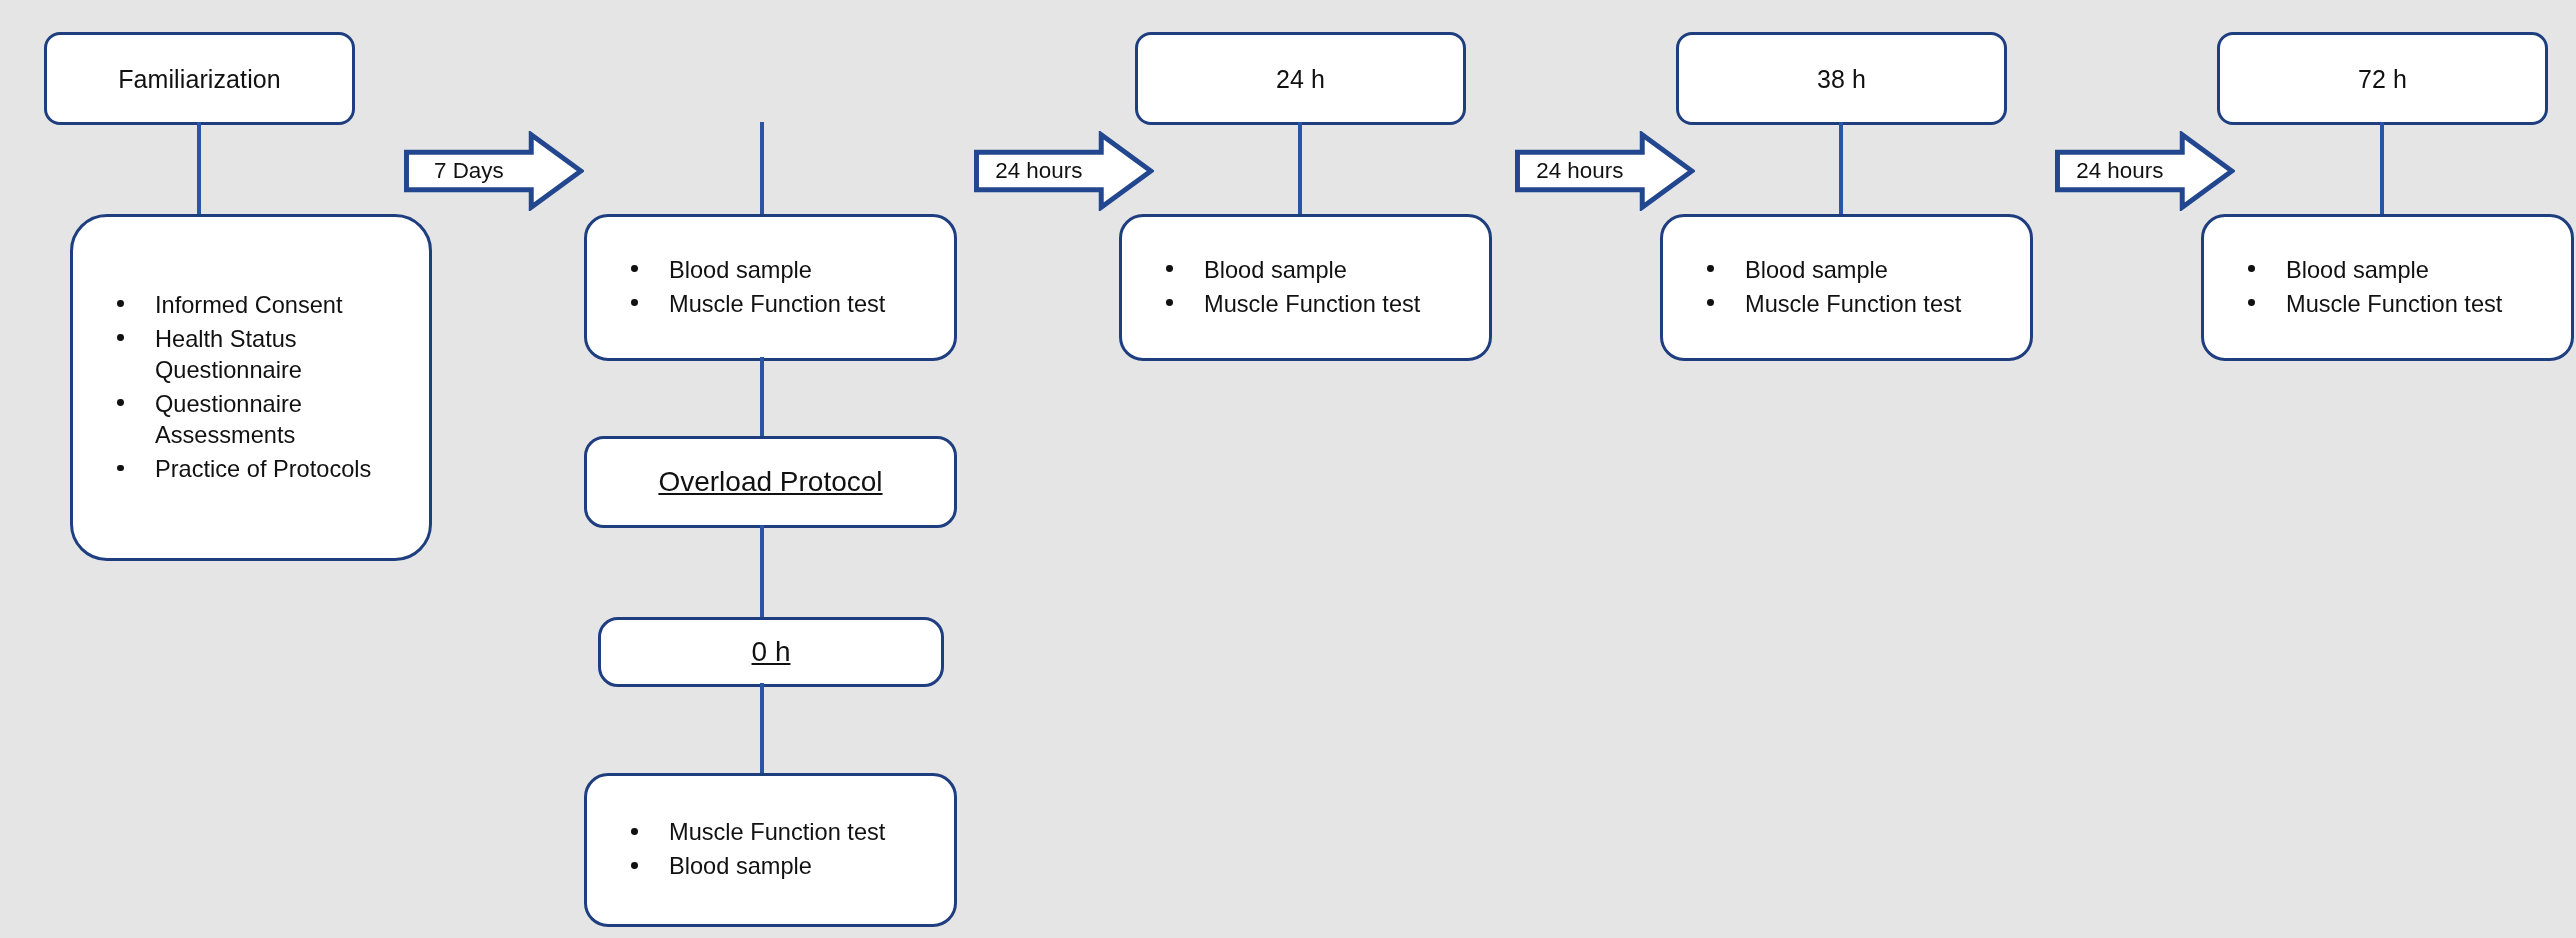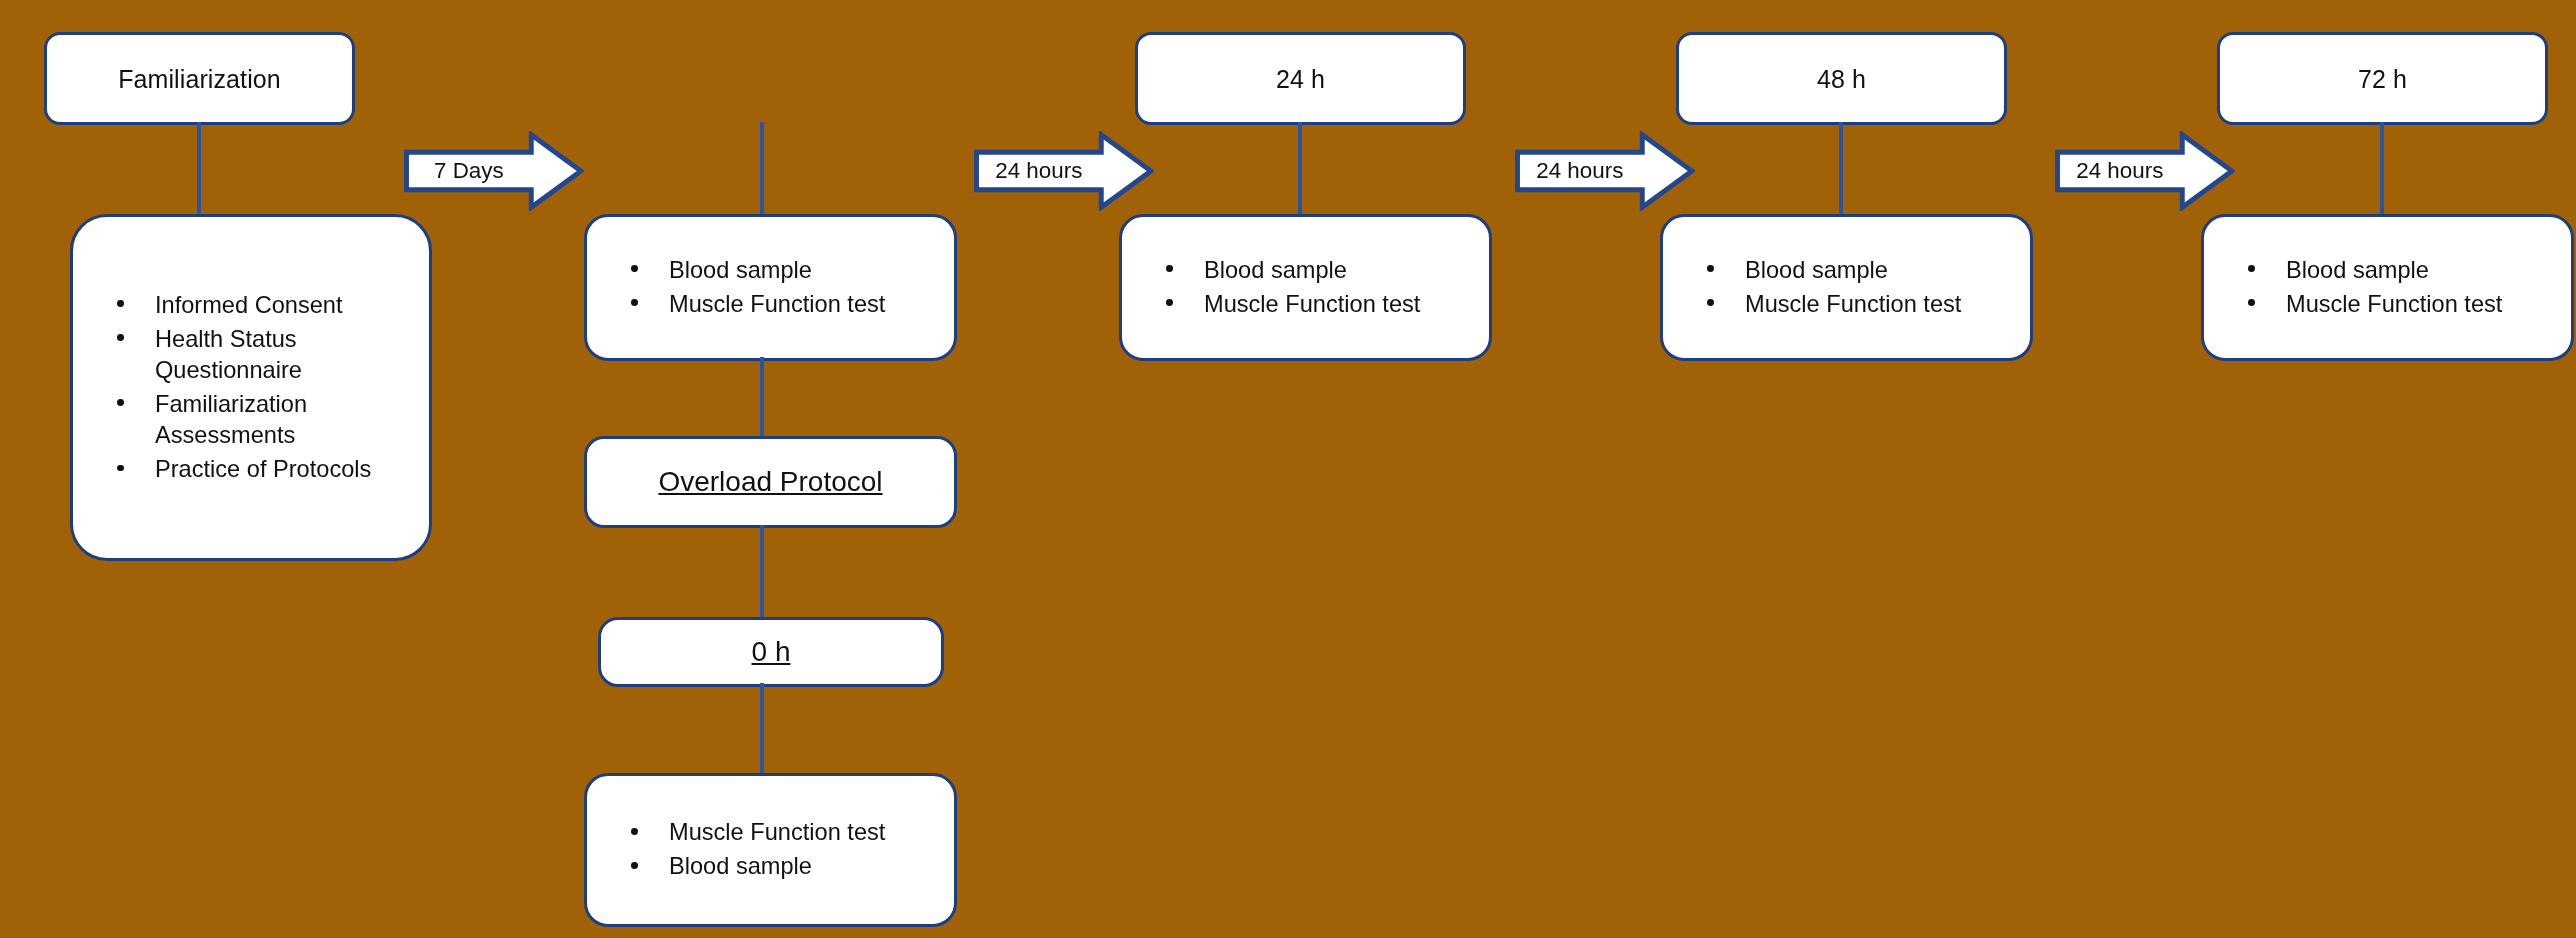--- a/index.html
+++ b/index.html
@@ -6,21 +6,21 @@
   html,body{margin:0;padding:0;background:#ffffff;}
   body{
     font-family:"Liberation Sans","DejaVu Sans",sans-serif;
     color:#111111;
     -webkit-font-smoothing:antialiased;
   }
   #canvas{
     position:relative;
     width:2576px;
     height:939px;
-    background:#a16207;
+    background:#e5e5e5;
     overflow:hidden;
   }
 
   
   .node{
     position:absolute;
     box-sizing:border-box;
     background:#ffffff;
     border:3.7px solid #1F3E80;
     display:flex;
@@ -120,21 +120,21 @@
       <li>
         <span class="dot"></span>
         <span>Informed Consent</span>
       </li>
       <li>
         <span class="dot"></span>
         <span>Health Status Questionnaire</span>
       </li>
       <li>
         <span class="dot"></span>
-        <span>Familiarization Assessments</span>
+        <span>Questionnaire Assessments</span>
       </li>
       <li>
         <span class="dot"></span>
         <span>Practice of Protocols</span>
       </li>
     </ul>
   </div>
 
   <div class="arrow-wrap" style="left:380px; top:131px; width:180px; height:80px;">
     <svg class="arrow" viewBox="0 0 290 128" preserveAspectRatio="none">
@@ -213,21 +213,21 @@
   </div>
 
   <div class="arrow-wrap" style="left:1491px; top:131px; width:180px; height:80px;">
     <svg class="arrow" viewBox="0 0 290 128" preserveAspectRatio="none">
       <polygon points="4,34 205,34 205,6 285,64 205,122 205,94 4,94" fill="#ffffff" stroke="#23478F" stroke-width="8" stroke-linejoin="miter"></polygon>
     </svg>
     <div class="arrow-label">24 hours</div>
   </div>
 
   <div class="node header" style="left:1676px; top:32px; width:331px; height:93px;">
-    <span>48 h</span>
+    <span>38 h</span>
   </div>
 
   <div class="connector" style="left:1839px; top:122px; height:96px;"></div>
 
   <div class="node list" style="left:1660px; top:214px; width:373px; height:147px;">
     <ul class="bullets">
       <li>
         <span class="dot"></span>
         <span>Blood sample</span>
       </li>

